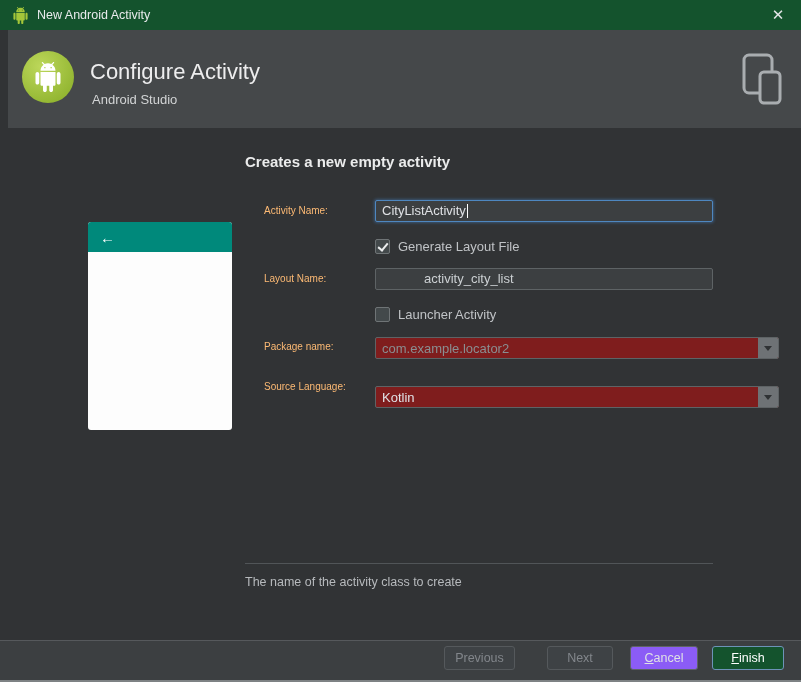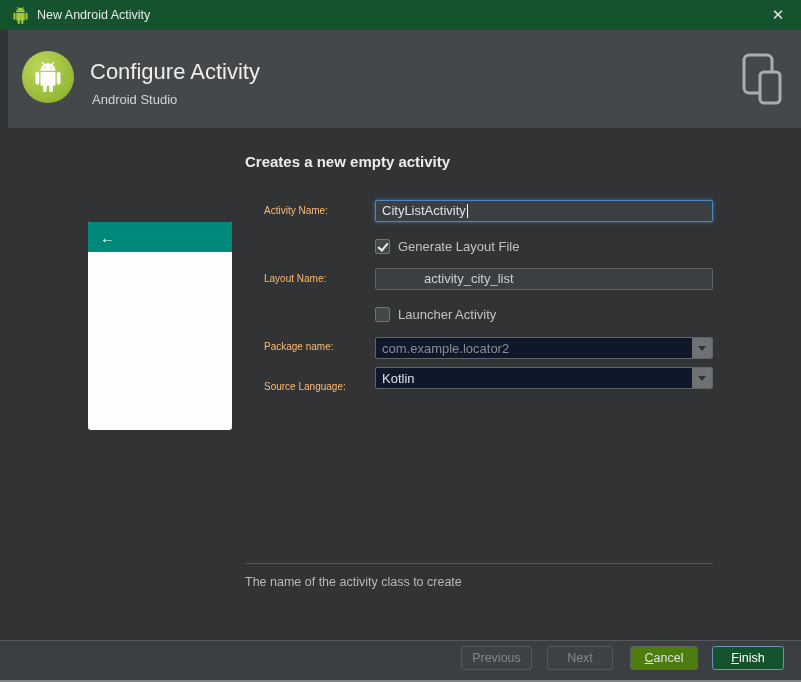--- a/index.html
+++ b/index.html
@@ -62,22 +62,22 @@
     width:15px;height:15px;box-sizing:border-box;background:#43494b;
     border:1px solid #6f7476;border-radius:2px;position:relative;
   }
   .checkbox.checked::after{
     content:"";position:absolute;left:4px;top:1px;width:4px;height:8px;
     border-right:2px solid #eceeef;border-bottom:2px solid #eceeef;transform:rotate(40deg);
   }
   .check-label{font-size:13px;color:#c0c3c6;}
 
   .combo{
-    position:absolute;left:375px;width:338px;height:22px;box-sizing:border-box;
-    background:#0f172a;border:1px solid #5e6365;border-radius:2px;
+    position:absolute;left:375px;width:404px;height:22px;box-sizing:border-box;
+    background:#7f1d1d;border:1px solid #5e6365;border-radius:2px;
     font-size:13px;display:flex;align-items:center;padding-left:6px;
   }
   .combo .val-dim{color:#8a8e91;}
   .combo .val{color:#dfe1e5;}
   .combo-arrow{
     position:absolute;right:0;top:0;width:20px;height:20px;background:#6e7275;
     border-radius:0 1px 1px 0;display:flex;align-items:center;justify-content:center;
   }
   .combo-arrow::after{
     content:"";width:0;height:0;
@@ -89,26 +89,26 @@
   .hint{position:absolute;left:245px;top:575px;font-size:12.5px;color:#b7babd;}
 
   
   .footer{
     position:absolute;left:0;top:640px;width:801px;height:40px;
     background:#3c3f41;border-top:1px solid #56595c;box-sizing:content-box;
   }
   .btn{
     position:absolute;top:646px;height:24px;box-sizing:border-box;border-radius:3px;
     font-size:12.5px;display:flex;align-items:center;justify-content:center;
-    background:#4d7c0f;border:1px solid #5e6365;color:#dfe1e5;cursor:default;
+    background:#8b5cf6;border:1px solid #5e6365;color:#dfe1e5;cursor:default;
   }
   .btn.disabled{color:#82868b;border-color:#55595c;background:#3e4245;}
   .btn.primary{background:#14532d;border:1px solid #6d93b8;color:#ffffff;}
   .mnemonic{text-decoration:underline;}
-  .btn-previous{left:461px;width:71px;}
+  .btn-previous{left:444px;width:71px;}
   .btn-next{left:547px;width:66px;}
   .btn-cancel{left:630px;width:68px;}
   .btn-finish{left:712px;width:72px;}
 
   .win-bottom-edge{position:absolute;left:0;top:680px;width:801px;height:2px;background:#7e8284;}
 </style>
 </head>
 <body>
 
 <div class="win">
@@ -177,21 +177,21 @@
     <span class="check-label">Launcher Activity</span>
   </div>
 
   <div class="flabel" style="top:341px;">Package name:</div>
   <div class="combo" style="top:337px;">
     <span class="val-dim">com.example.locator2</span>
     <span class="combo-arrow"></span>
   </div>
 
   <div class="flabel" style="top:381px;">Source Language:</div>
-  <div class="combo" style="top:367px;">
+  <div class="combo" style="top:386px;">
     <span class="val">Kotlin</span>
     <span class="combo-arrow"></span>
   </div>
 
   <div class="form-sep"></div>
   <div class="hint">The name of the activity class to create</div>
 
   <div class="footer"></div>
   <div class="btn disabled btn-previous">
     <span>Previous</span>

